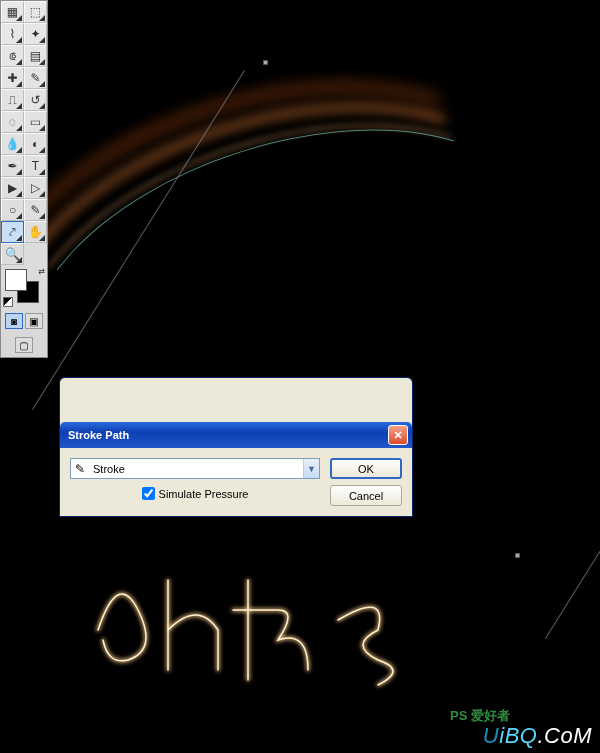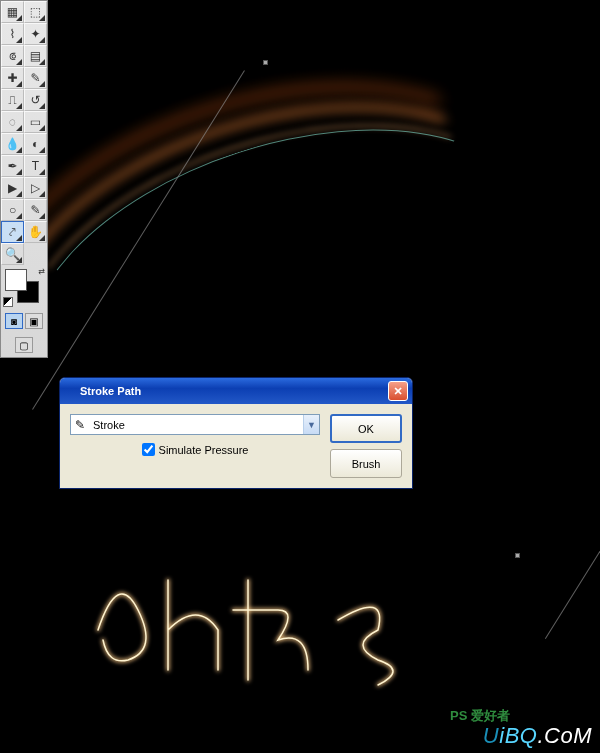--- a/index.html
+++ b/index.html
@@ -31,32 +31,32 @@
 .fg { position: absolute; left: 4px; top: 4px; width: 22px; height: 22px; background: #fff; border: 1px solid #555; z-index: 2; }
 .bg { position: absolute; left: 16px; top: 16px; width: 22px; height: 22px; background: #000; border: 1px solid #555; z-index: 1; }
 .mini { position: absolute; right: 2px; top: 2px; font-size: 8px; color: #333; }
 .mini2 { position: absolute; left: 2px; bottom: 2px; width: 10px; height: 10px; background: linear-gradient(135deg,#000 50%,#fff 50%); border:1px solid #666; }
 .mode-row { display:flex; justify-content:center; gap:2px; padding:4px 0; }
 .mode { width:18px; height:16px; border:1px solid #999; background:#ddd; display:flex; align-items:center; justify-content:center; font-size:10px; }
 .mode.sel { background:#b8d4f0; border-color:#316ac5; }
 
 
 .dialog { position: absolute; left: 59px; top: 377px; width: 354px; background: #ece9d8; border: 1px solid #0a246a; border-radius: 6px 6px 0 0; box-shadow: 2px 2px 6px rgba(0,0,0,0.5); font-size: 11px; z-index: 10; }
-.titlebar { height: 26px; background: linear-gradient(#2b6bdf,#0c3fb3 40%,#2258c7); border-radius: 5px 5px 0 0; display: flex; align-items: center; padding: 0 4px 0 20px; color: #fff; font-weight: bold; }
+.titlebar { height: 26px; background: linear-gradient(#2b6bdf,#0c3fb3 40%,#2258c7); border-radius: 5px 5px 0 0; display: flex; align-items: center; padding: 0 4px 0 8px; color: #fff; font-weight: bold; margin-top: 44px; }
 .titlebar .title { flex: 1; }
 .closebtn { width: 20px; height: 20px; background: linear-gradient(#f5a089,#d94f2f); border: 1px solid #fff; border-radius: 3px; color: #fff; display: flex; align-items: center; justify-content: center; font-size: 11px; font-weight: bold; cursor: pointer; }
 .dialog-body { padding: 10px; display: flex; gap: 10px; }
 .dialog-left { flex: 1; }
 .tool-select { display: flex; align-items: center; border: 1px solid #7f9db9; background: #fff; height: 21px; }
 .tool-select .bicon { width: 18px; display:flex; justify-content:center; font-size:12px; }
 .tool-select .blabel { flex: 1; padding-left: 4px; }
 .tool-select .drop { width: 16px; height: 19px; background: linear-gradient(#e8f0fb,#c7dbf5); border-left: 1px solid #b8cfea; display:flex; align-items:center; justify-content:center; color:#4a6a9c; font-size:9px; }
 .chkrow { margin-top: 8px; display: flex; align-items: center; gap: 4px; justify-content: center; }
 .dialog-right { display: flex; flex-direction: column; gap: 6px; }
-.xp-btn { width: 72px; height: 29px; background: linear-gradient(#fff,#ece9d8); border: 1px solid #aca899; border-radius: 3px; font-size: 11px; cursor: pointer; }
+.xp-btn { width: 72px; height: 21px; background: linear-gradient(#fff,#ece9d8); border: 1px solid #aca899; border-radius: 3px; font-size: 11px; cursor: pointer; }
 .xp-btn.def { border: 2px solid #316ac5; }
 
 
 .watermark { position: absolute; right: 8px; bottom: 4px; font-family: Impact, Arial Black, sans-serif; font-size: 22px; letter-spacing: 0.5px; z-index: 20; font-style: italic; }
 .watermark .w1 { color: #1a8fb8; }
 .watermark .w2 { color: #59d6ff; }
 .watermark .w3 { color: #fff; }
 .psmark { position:absolute; right: 90px; bottom: 28px; color:#2f8c3e; font-size:13px; font-weight:bold; z-index:20; }
 </style>
 </head>
@@ -175,21 +175,21 @@
         <span class="blabel">Stroke</span>
         <span class="drop">▼</span>
       </div>
       <label class="chkrow">
         <input type="checkbox" checked="" style="">
         <span>Simulate Pressure</span>
       </label>
     </div>
     <div class="dialog-right">
       <button class="xp-btn def">OK</button>
-      <button class="xp-btn">Brush</button>
+      <button class="xp-btn">Cancel</button>
     </div>
   </div>
 </div>
 
 <div class="psmark">PS 爱好者</div>
 <div class="watermark">
   <span class="w1">U</span><span class="w2">iBQ</span><span class="w3">.CoM</span>
 </div>
 
 </body></html>

